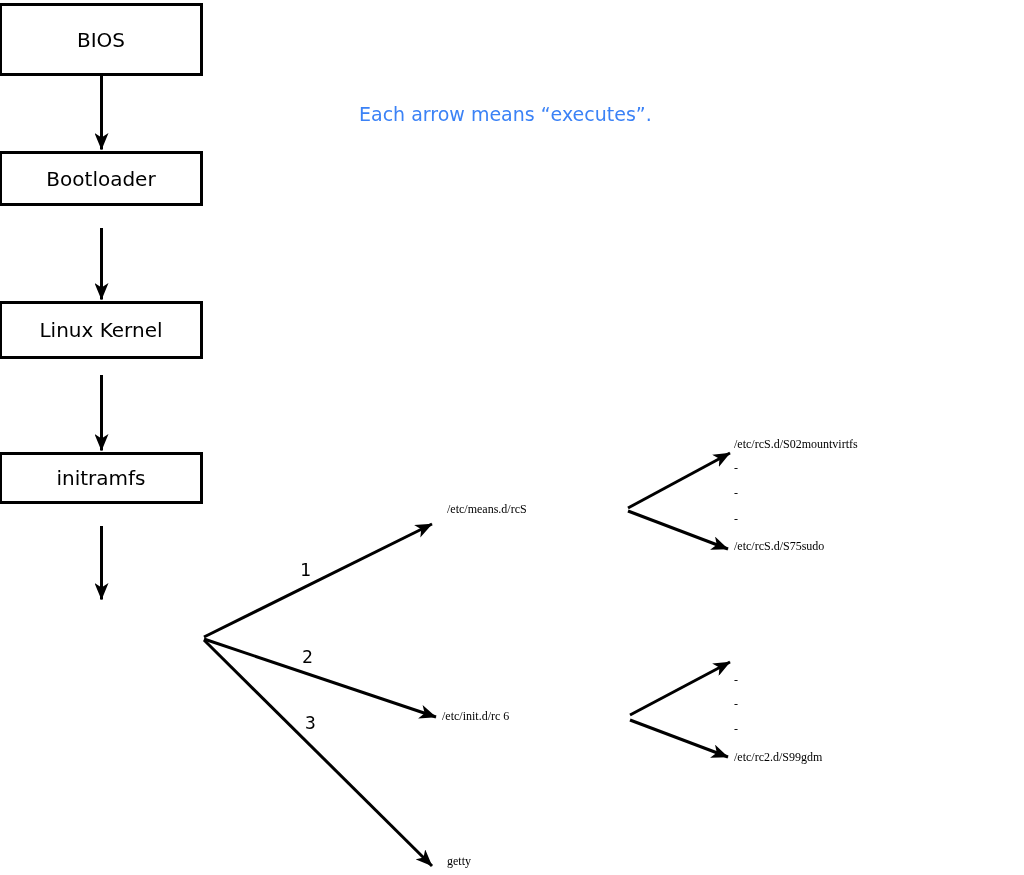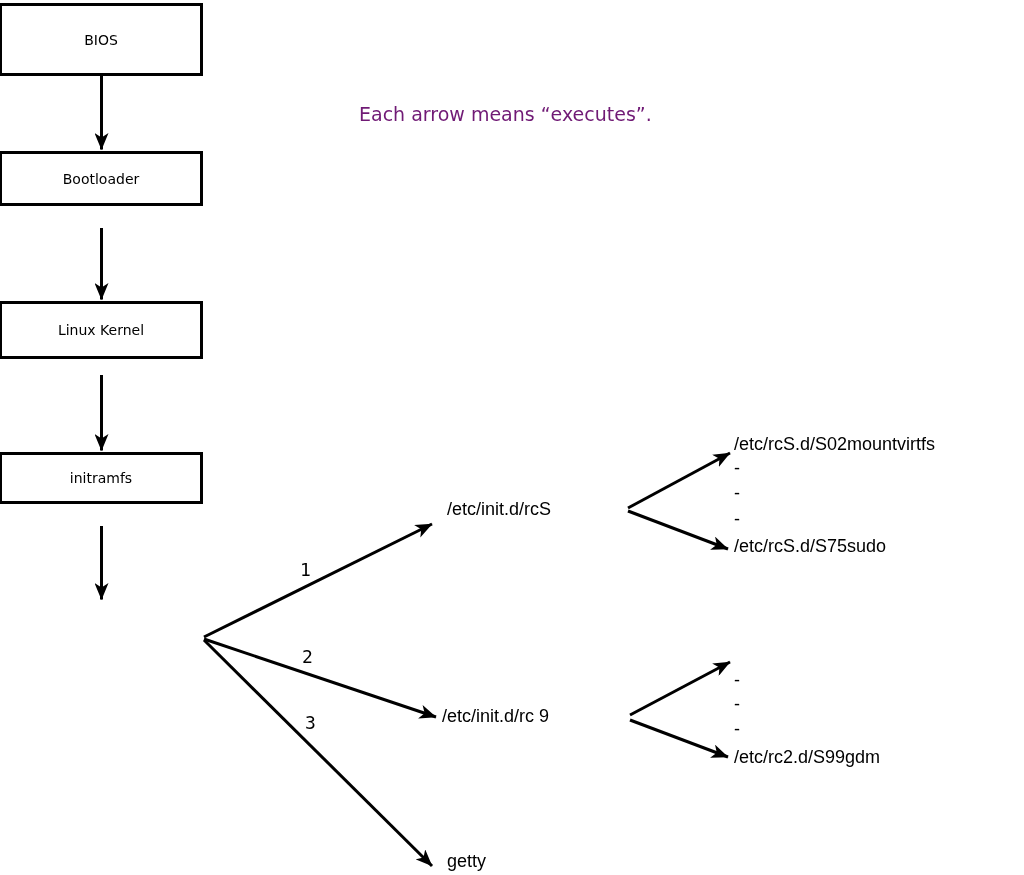--- a/index.html
+++ b/index.html
@@ -27,38 +27,38 @@
     width: 204px;
     box-sizing: border-box;
     border: 3px solid #000000;
     background: #ffffff;
     display: flex;
     align-items: center;
     justify-content: center;
   }
   .box-label {
     font-family: "DejaVu Sans", "Liberation Sans", sans-serif;
-    font-size: 14px;
+    font-size: 20px;
     color: #000000;
     white-space: nowrap;
   }
   .note {
     position: absolute;
     left: 359px;
     top: 103px;
     font-family: "DejaVu Sans", "Liberation Sans", sans-serif;
     font-size: 19px;
     line-height: 22px;
-    color: #701a75;
+    color: #3b82f6;
     white-space: nowrap;
   }
   .mono {
     position: absolute;
-    font-family: Liberation Sans, sans-serif;
-    font-size: 18px;
+    font-family: Liberation Serif, serif;
+    font-size: 12px;
     line-height: 24px;
     color: #000000;
     white-space: pre;
   }
   .order-label {
     position: absolute;
     font-family: "DejaVu Sans Mono", "Liberation Mono", monospace;
     font-size: 18px;
     line-height: 24px;
     color: #000000;
@@ -104,22 +104,22 @@
   <div class="box" style="top:452px;height:52px">
     <span class="box-label">initramfs</span>
   </div>
 
   <div class="note">Each arrow means “executes”.</div>
 
   <div class="order-label" style="left:300px;top:558px">1</div>
   <div class="order-label" style="left:302px;top:645px">2</div>
   <div class="order-label" style="left:305px;top:711px">3</div>
 
-  <div class="mono" style="left:447px;top:497px">/etc/init.d/rcS</div>
-  <div class="mono" style="left:442px;top:704px">/etc/init.d/rc 9</div>
+  <div class="mono" style="left:447px;top:497px">/etc/means.d/rcS</div>
+  <div class="mono" style="left:442px;top:704px">/etc/init.d/rc 6</div>
   <div class="mono" style="left:447px;top:849px">getty</div>
 
   <div class="mono" style="left:734px;top:432px">/etc/rcS.d/S02mountvirtfs</div>
   <div class="mono" style="left:734px;top:456px">-</div>
   <div class="mono" style="left:734px;top:481px">-</div>
   <div class="mono" style="left:734px;top:507px">-</div>
   <div class="mono" style="left:734px;top:534px">/etc/rcS.d/S75sudo</div>
 
   <div class="mono" style="left:734px;top:668px">-</div>
   <div class="mono" style="left:734px;top:692px">-</div>

